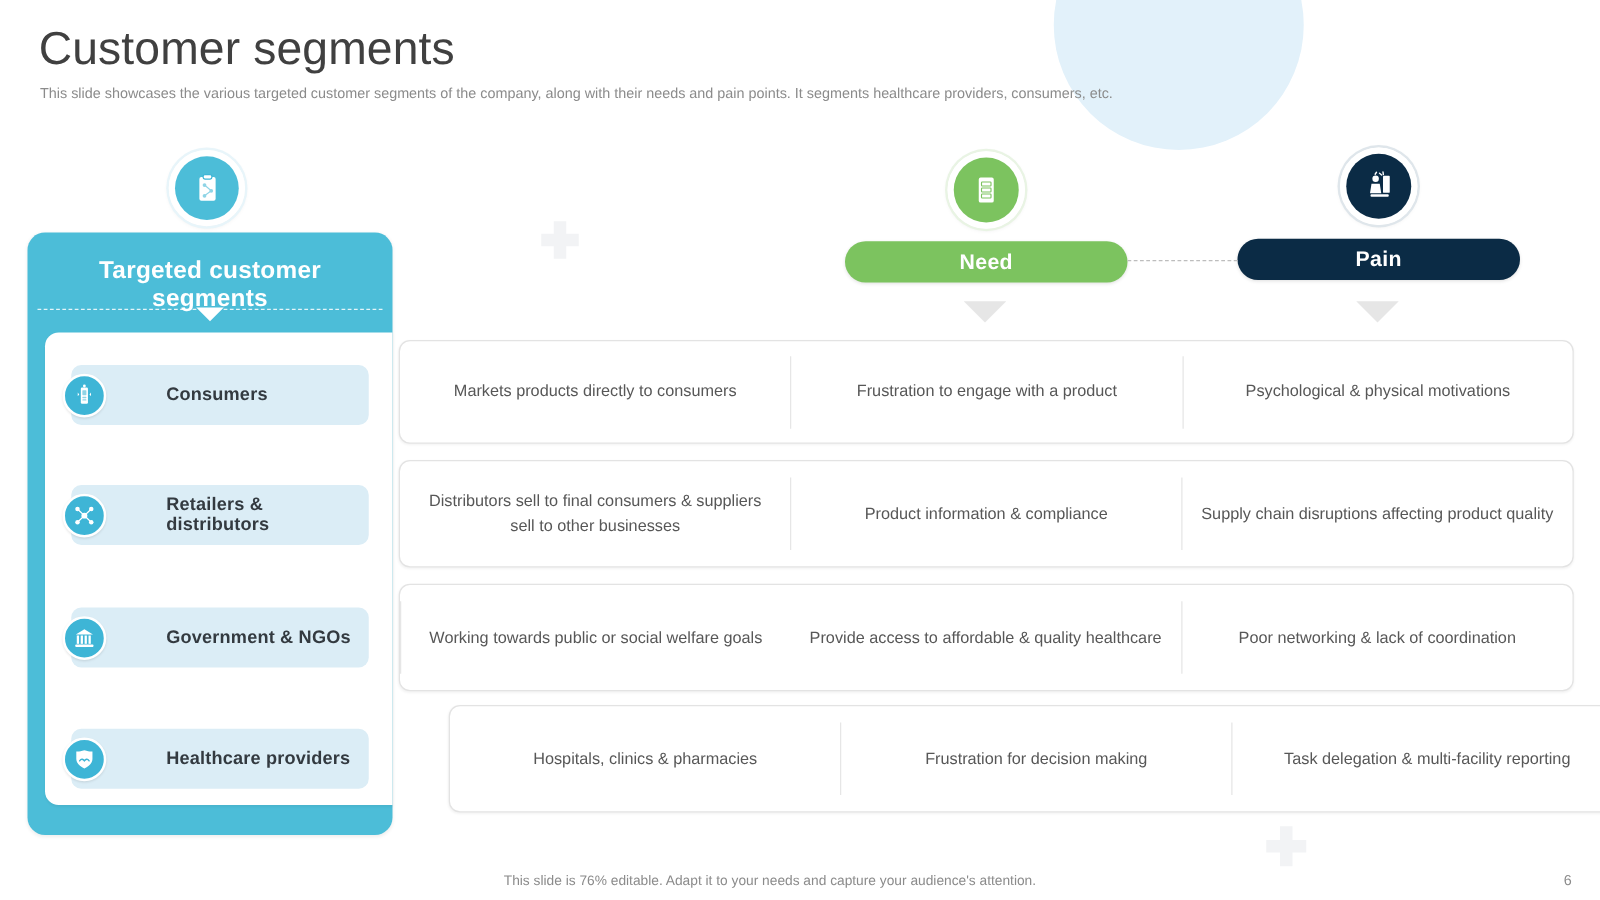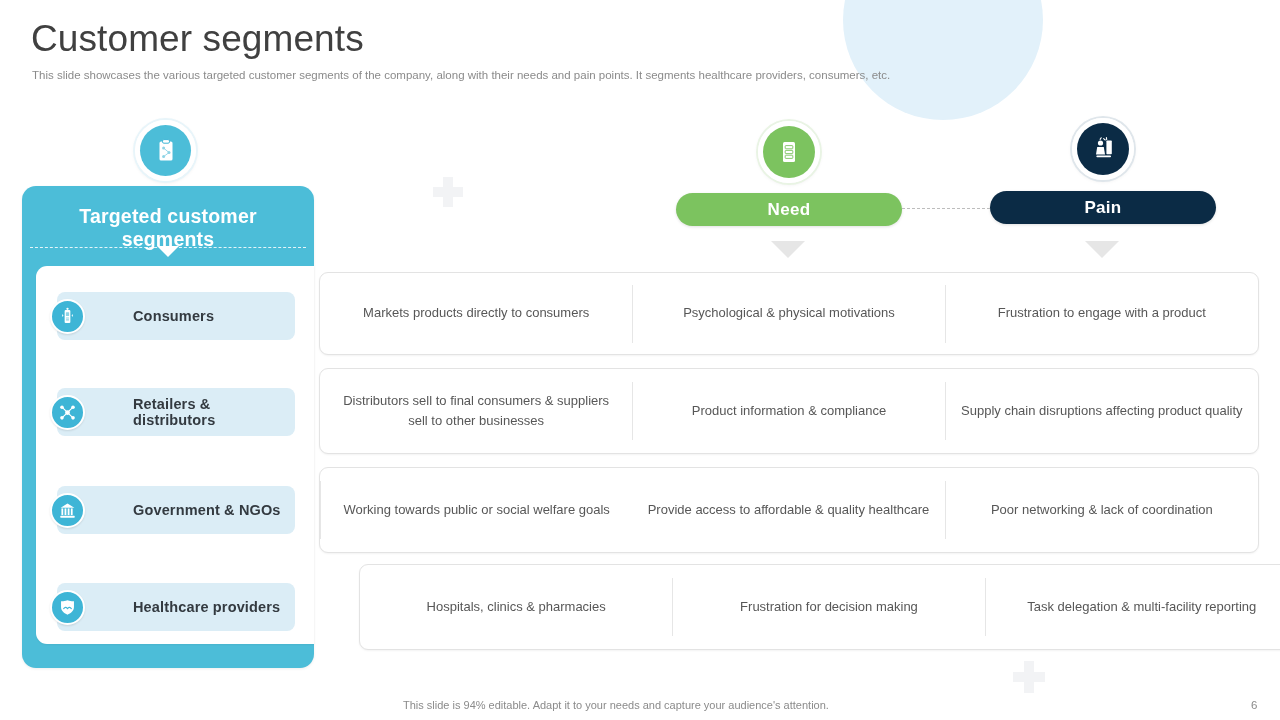--- a/index.html
+++ b/index.html
@@ -421,22 +421,22 @@
         </div>
 
       </div>
     </div>
   </div>
 
   <div class="rows">
 
     <div class="row r0">
       <div class="cell c0">Markets products directly to consumers</div>
+      <div class="cell c2">Frustration to engage with a product</div>
       <div class="cell c1">Psychological &amp; physical motivations</div>
-      <div class="cell c2">Frustration to engage with a product</div>
     </div>
 
     <div class="row r1">
       <div class="cell c0">Distributors sell to final consumers &amp; suppliers sell to other businesses</div>
       <div class="cell c1">Product information &amp; compliance</div>
       <div class="cell c2">Supply chain disruptions affecting product quality</div>
     </div>
 
     <div class="row r2">
       <div class="cell c1">Working towards public or social welfare goals</div>
@@ -445,16 +445,16 @@
     </div>
 
     <div class="row r3">
       <div class="cell c0">Hospitals, clinics &amp; pharmacies</div>
       <div class="cell c1">Frustration for decision making</div>
       <div class="cell c2">Task delegation &amp; multi-facility reporting</div>
     </div>
 
   </div>
 
-  <div class="footer-note">This slide is 94% editable. Adapt it to your needs and capture your audience's attention.</div>
+  <div class="footer-note">This slide is 76% editable. Adapt it to your needs and capture your audience's attention.</div>
   <div class="page-number">6</div>
 
 </div>
 
 </body></html>

